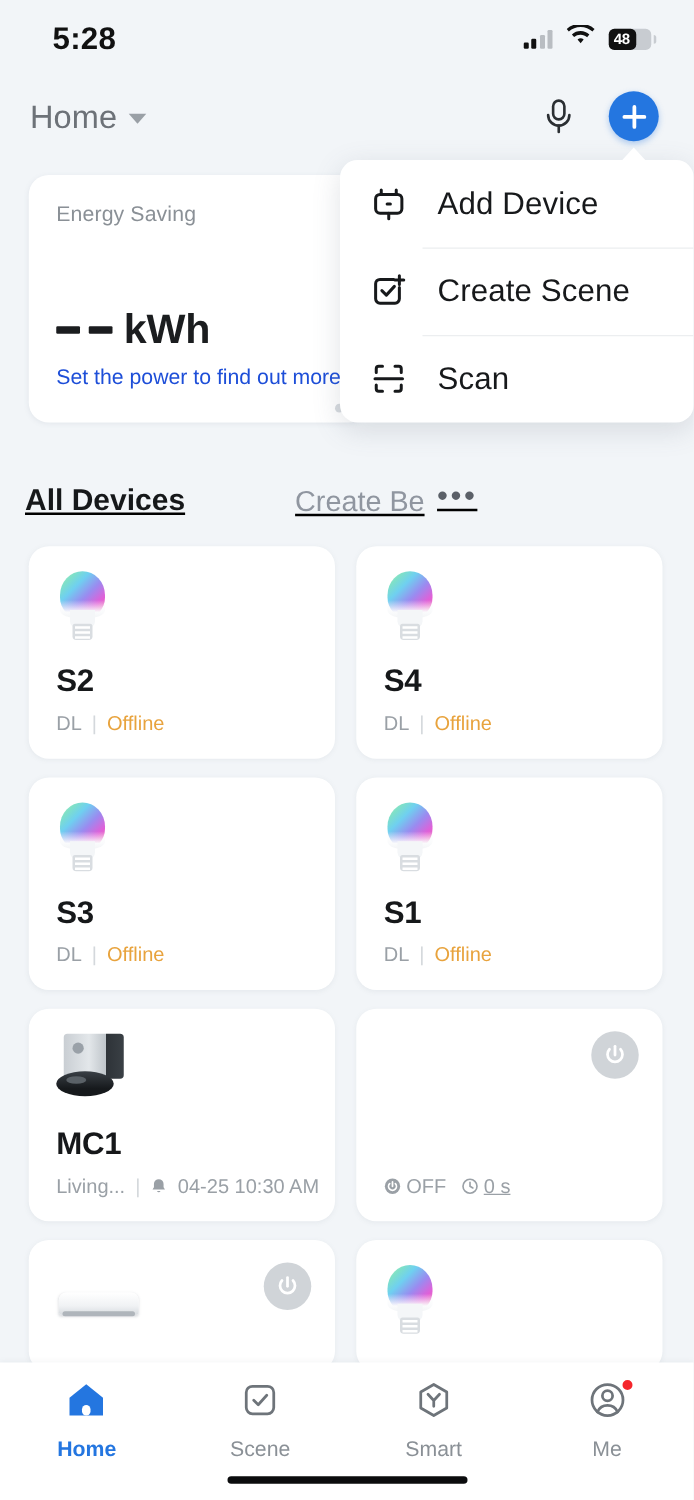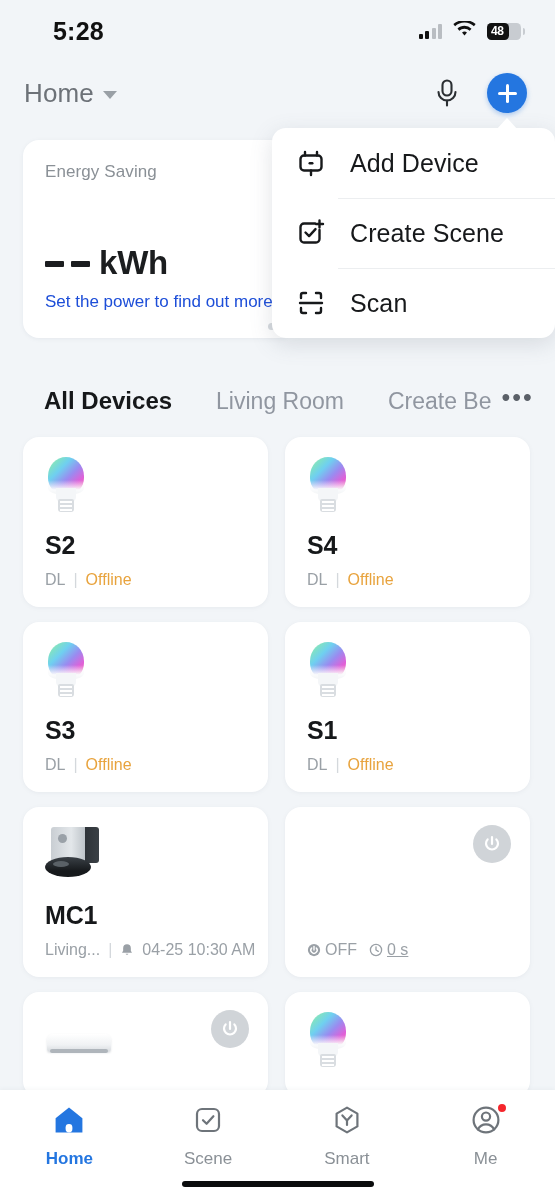--- a/index.html
+++ b/index.html
@@ -8,21 +8,21 @@
     font-family:"Liberation Sans", sans-serif;
     background:#F2F5F8;
     position:relative;
     overflow:hidden;
     -webkit-font-smoothing:antialiased;
   }
 
   
   .statusbar{
     height:62px; display:flex; align-items:center;
-    justify-content:space-between; padding:0 34px 0 53px;
+    justify-content:space-between; padding:0 34px 0 42px;
   }
   .sb-time{ font-size:25px; font-weight:700; color:#111; letter-spacing:.2px; }
   .sb-right{ display:flex; align-items:center; gap:11px; }
   .sig{ display:flex; align-items:flex-end; gap:2.5px; height:15px; }
   .sig i{ width:4px; background:#111; border-radius:1px; display:block; }
   .sig i:nth-child(1){height:5px;}
   .sig i:nth-child(2){height:8px;}
   .sig i:nth-child(3){height:11px;background:#B9BDC2;}
   .sig i:nth-child(4){height:15px;background:#B9BDC2;}
   .batt{
@@ -106,21 +106,21 @@
   }
   .menu-item + .menu-item:before{
     content:"";position:absolute;top:0;left:66px;right:0;height:1px;background:#ECEEF0;
   }
   .menu-ico{ width:34px;height:34px;flex:none;display:flex;align-items:center;justify-content:center; }
   .menu-lbl{ font-size:25px;color:#17191B;letter-spacing:.1px; }
 
   
   .tabs{
     position:absolute;top:378px;left:0;width:555px;height:46px;
-    display:flex;align-items:center;padding-left:44px;gap:0;
+    display:flex;align-items:center;padding-left:20px;gap:0;text-decoration:underline;
   }
   .tab{ font-size:23px;color:#9096A0;white-space:nowrap; cursor:pointer;}
   .tab.active{ color:#16181A;font-weight:700;font-size:24px; }
   .tab-gap1{ width:44px; }
   .tab-gap2{ width:44px; }
   .tab.truncate{
     max-width:128px;overflow:hidden;text-overflow:clip;display:inline-block;
   }
   .tab-more{
     margin-left:10px;color:#5B6068;font-size:25px;letter-spacing:2px;cursor:pointer;
@@ -333,21 +333,20 @@
         <path d="M5 16h22" stroke="#17191B" stroke-width="2.4" stroke-linecap="round"></path>
       </svg>
     </span>
     <span class="menu-lbl">Scan</span>
   </div>
 </div>
 
 <div class="tabs">
   <span class="tab active">All Devices</span>
   <span class="tab-gap1"></span>
-  <span class="tab">Living Room</span>
   <span class="tab-gap2"></span>
   <span class="tab truncate">Create Be</span>
   <span class="tab-more">•••</span>
 </div>
 
 <div class="grid">
 
   <div class="dcard">
     <span class="bulb">
       <span class="glass"></span><span class="neck"></span><span class="base">

